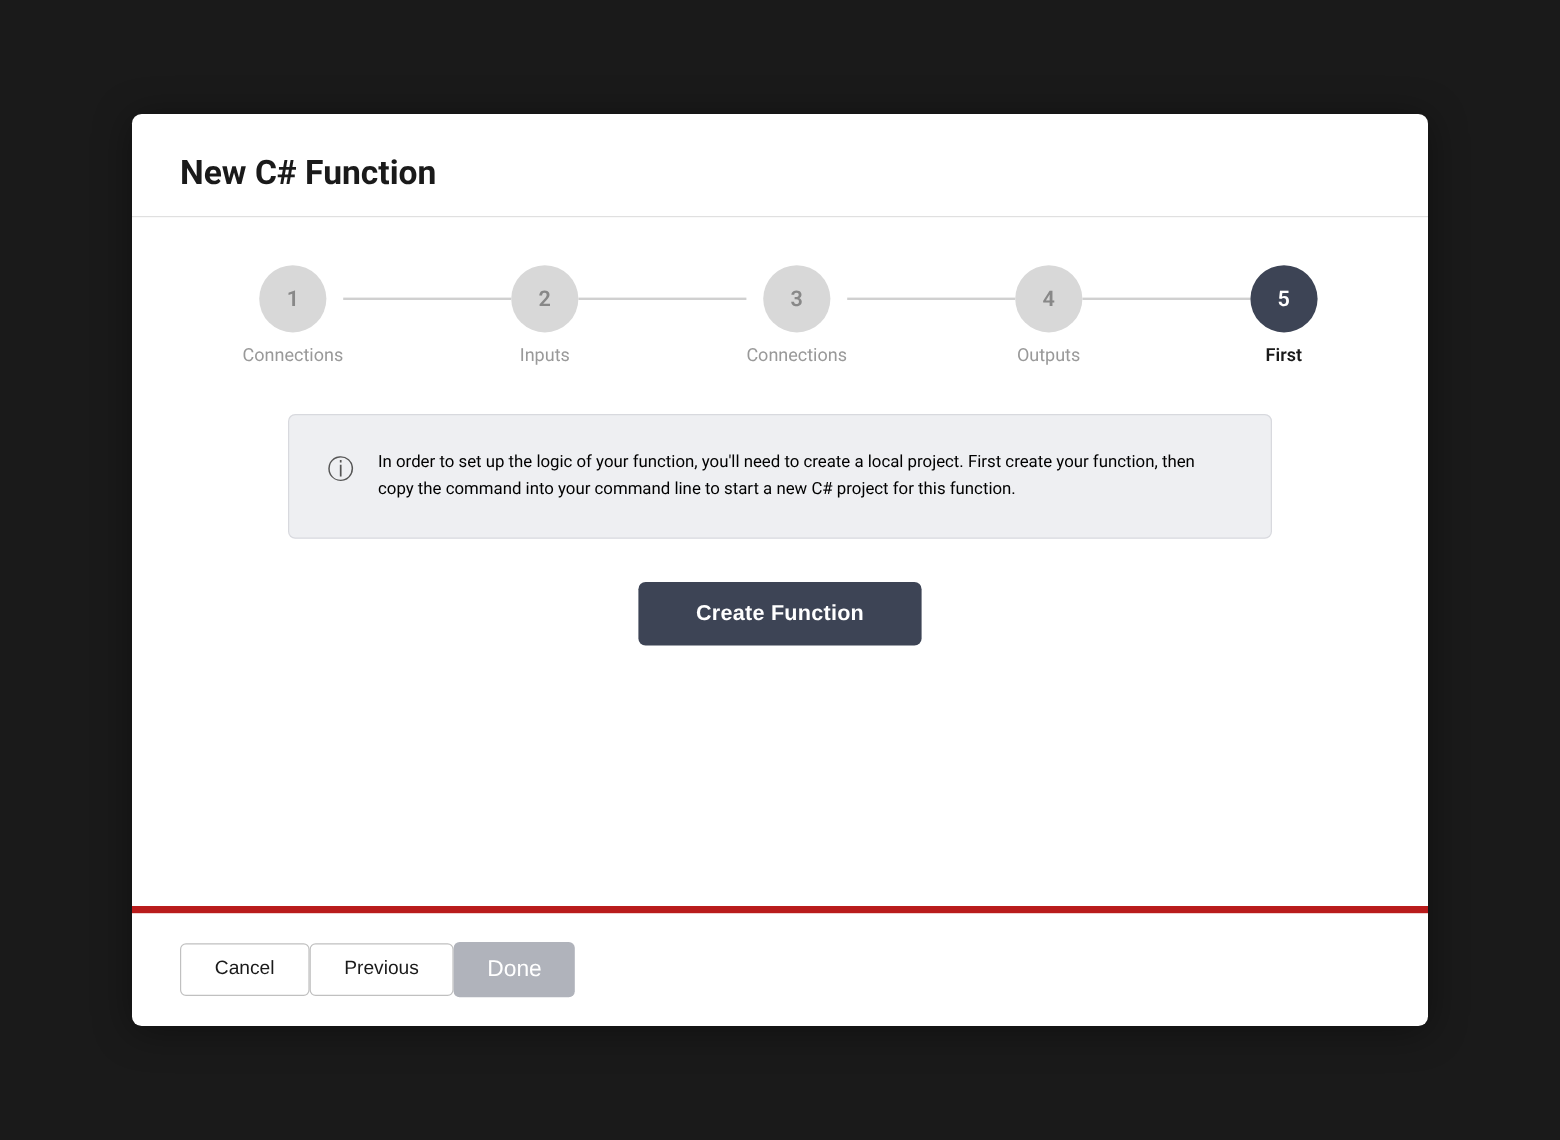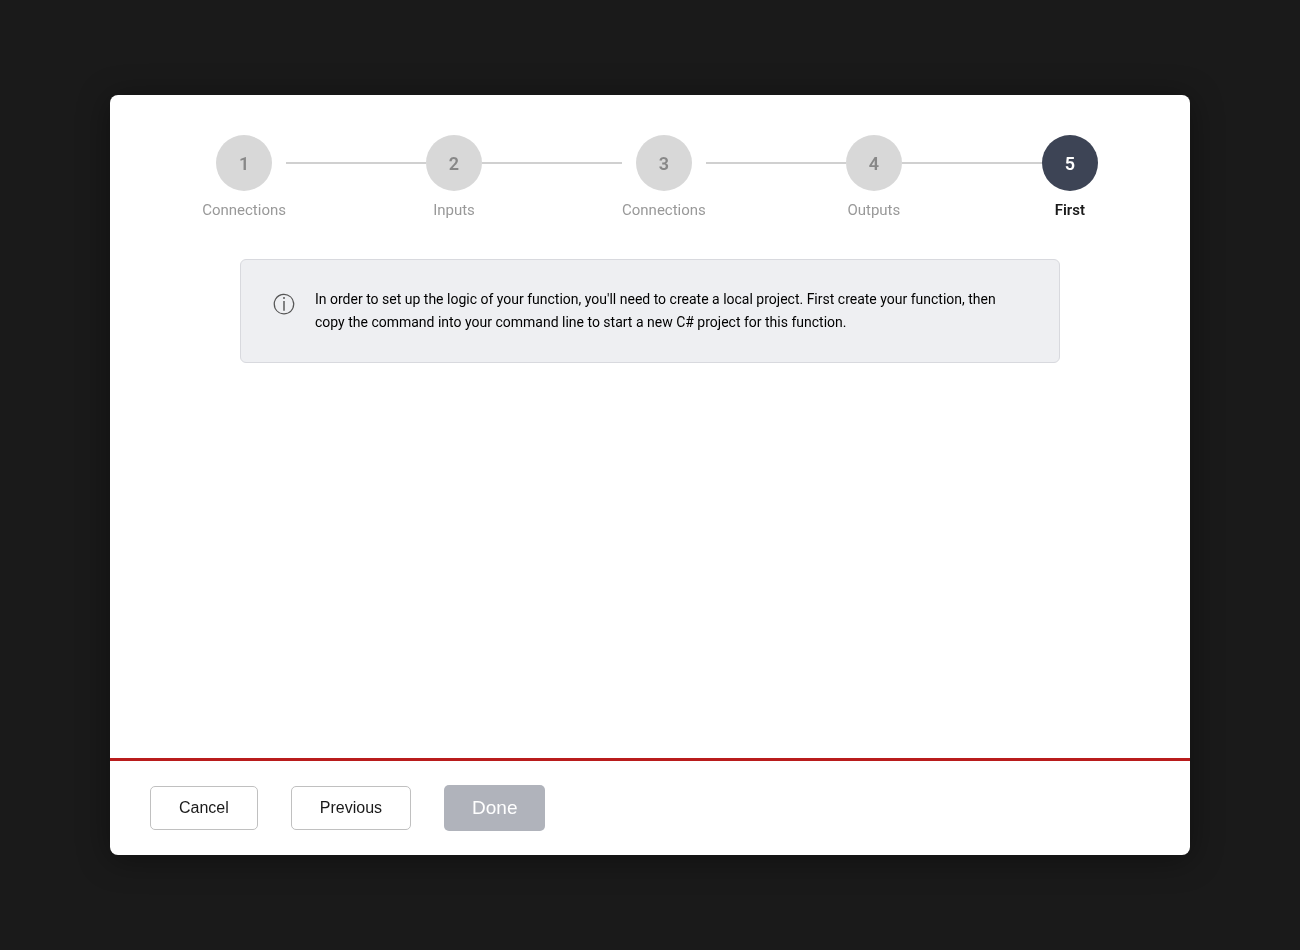--- a/index.html
+++ b/index.html
@@ -116,25 +116,25 @@
       border: none;
       border-radius: 6px;
       padding: 16px 48px;
       font-size: 18px;
       font-weight: 600;
       cursor: pointer;
       letter-spacing: 0.2px;
     }
     
     .dialog-footer {
-      border-top: 3px solid #b91c1c;
+      border-top: 6px solid #b91c1c;
       padding: 24px 40px;
       display: flex;
       align-items: center;
-      gap: 33px;
+      gap: 0;
     }
     .cancel-btn {
       background: #ffffff;
       color: #1a1a1a;
       border: 1px solid #c0c0c0;
       border-radius: 5px;
       padding: 12px 28px;
       font-size: 16px;
       font-weight: 500;
       cursor: pointer;
@@ -166,20 +166,23 @@
       font-size: 19px;
       font-weight: 500;
       cursor: default;
     }
   </style>
 </head>
 <body>
 
 <div class="dialog">
 
+  <div class="dialog-header">
+    <h1 class="dialog-title">New C# Function</h1>
+  </div>
 
   <div class="dialog-body">
 
     <div class="stepper">
 
       <div class="step">
         <div class="step-circle">1</div>
         <div class="step-label">Connections</div>
       </div>
 
@@ -211,20 +214,21 @@
         <div class="step-label active">First</div>
       </div>
 
     </div>
 
     <div class="info-box">
       <span class="info-icon">ⓘ</span>
       <p class="info-text">In order to set up the logic of your function, you'll need to create a local project. First create your function, then copy the command into your command line to start a new C# project for this function.</p>
     </div>
 
+    <button class="create-btn">Create Function</button>
 
   </div>
 
   <div class="dialog-footer">
     <button class="cancel-btn">Cancel</button>
     <button class="prev-btn">Previous</button>
     <button class="done-btn">Done</button>
   </div>
 </div>
 

